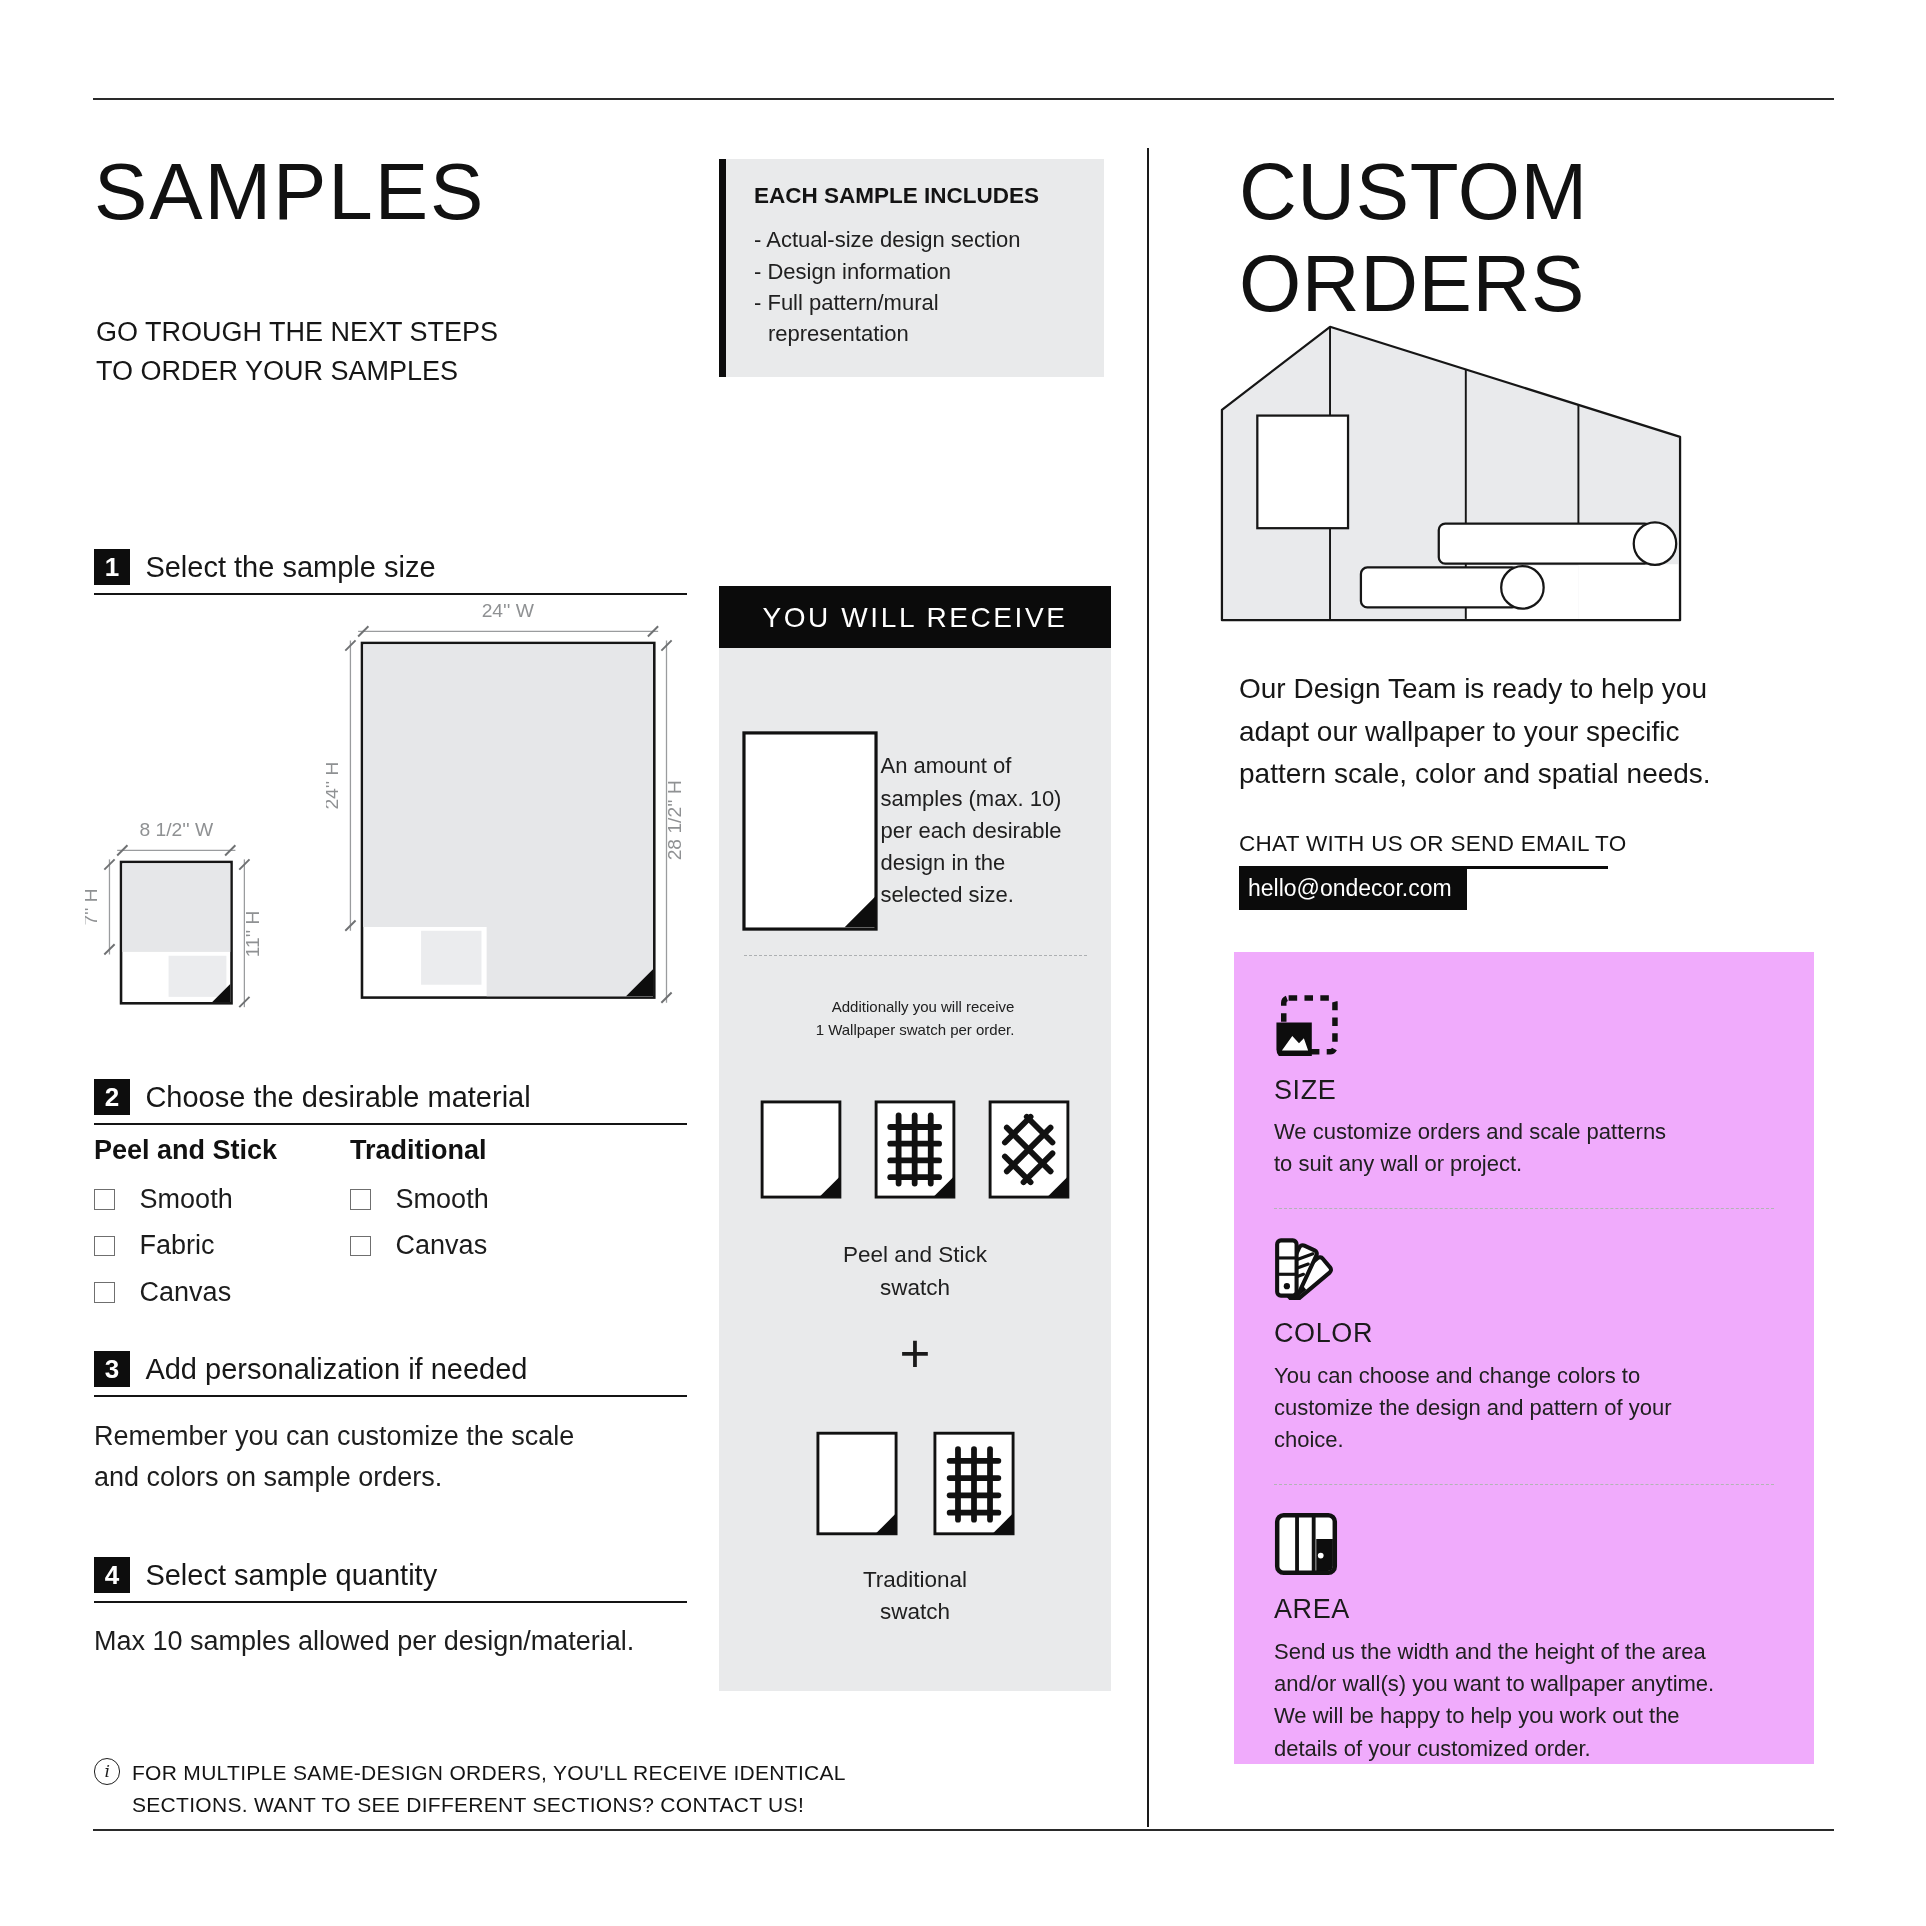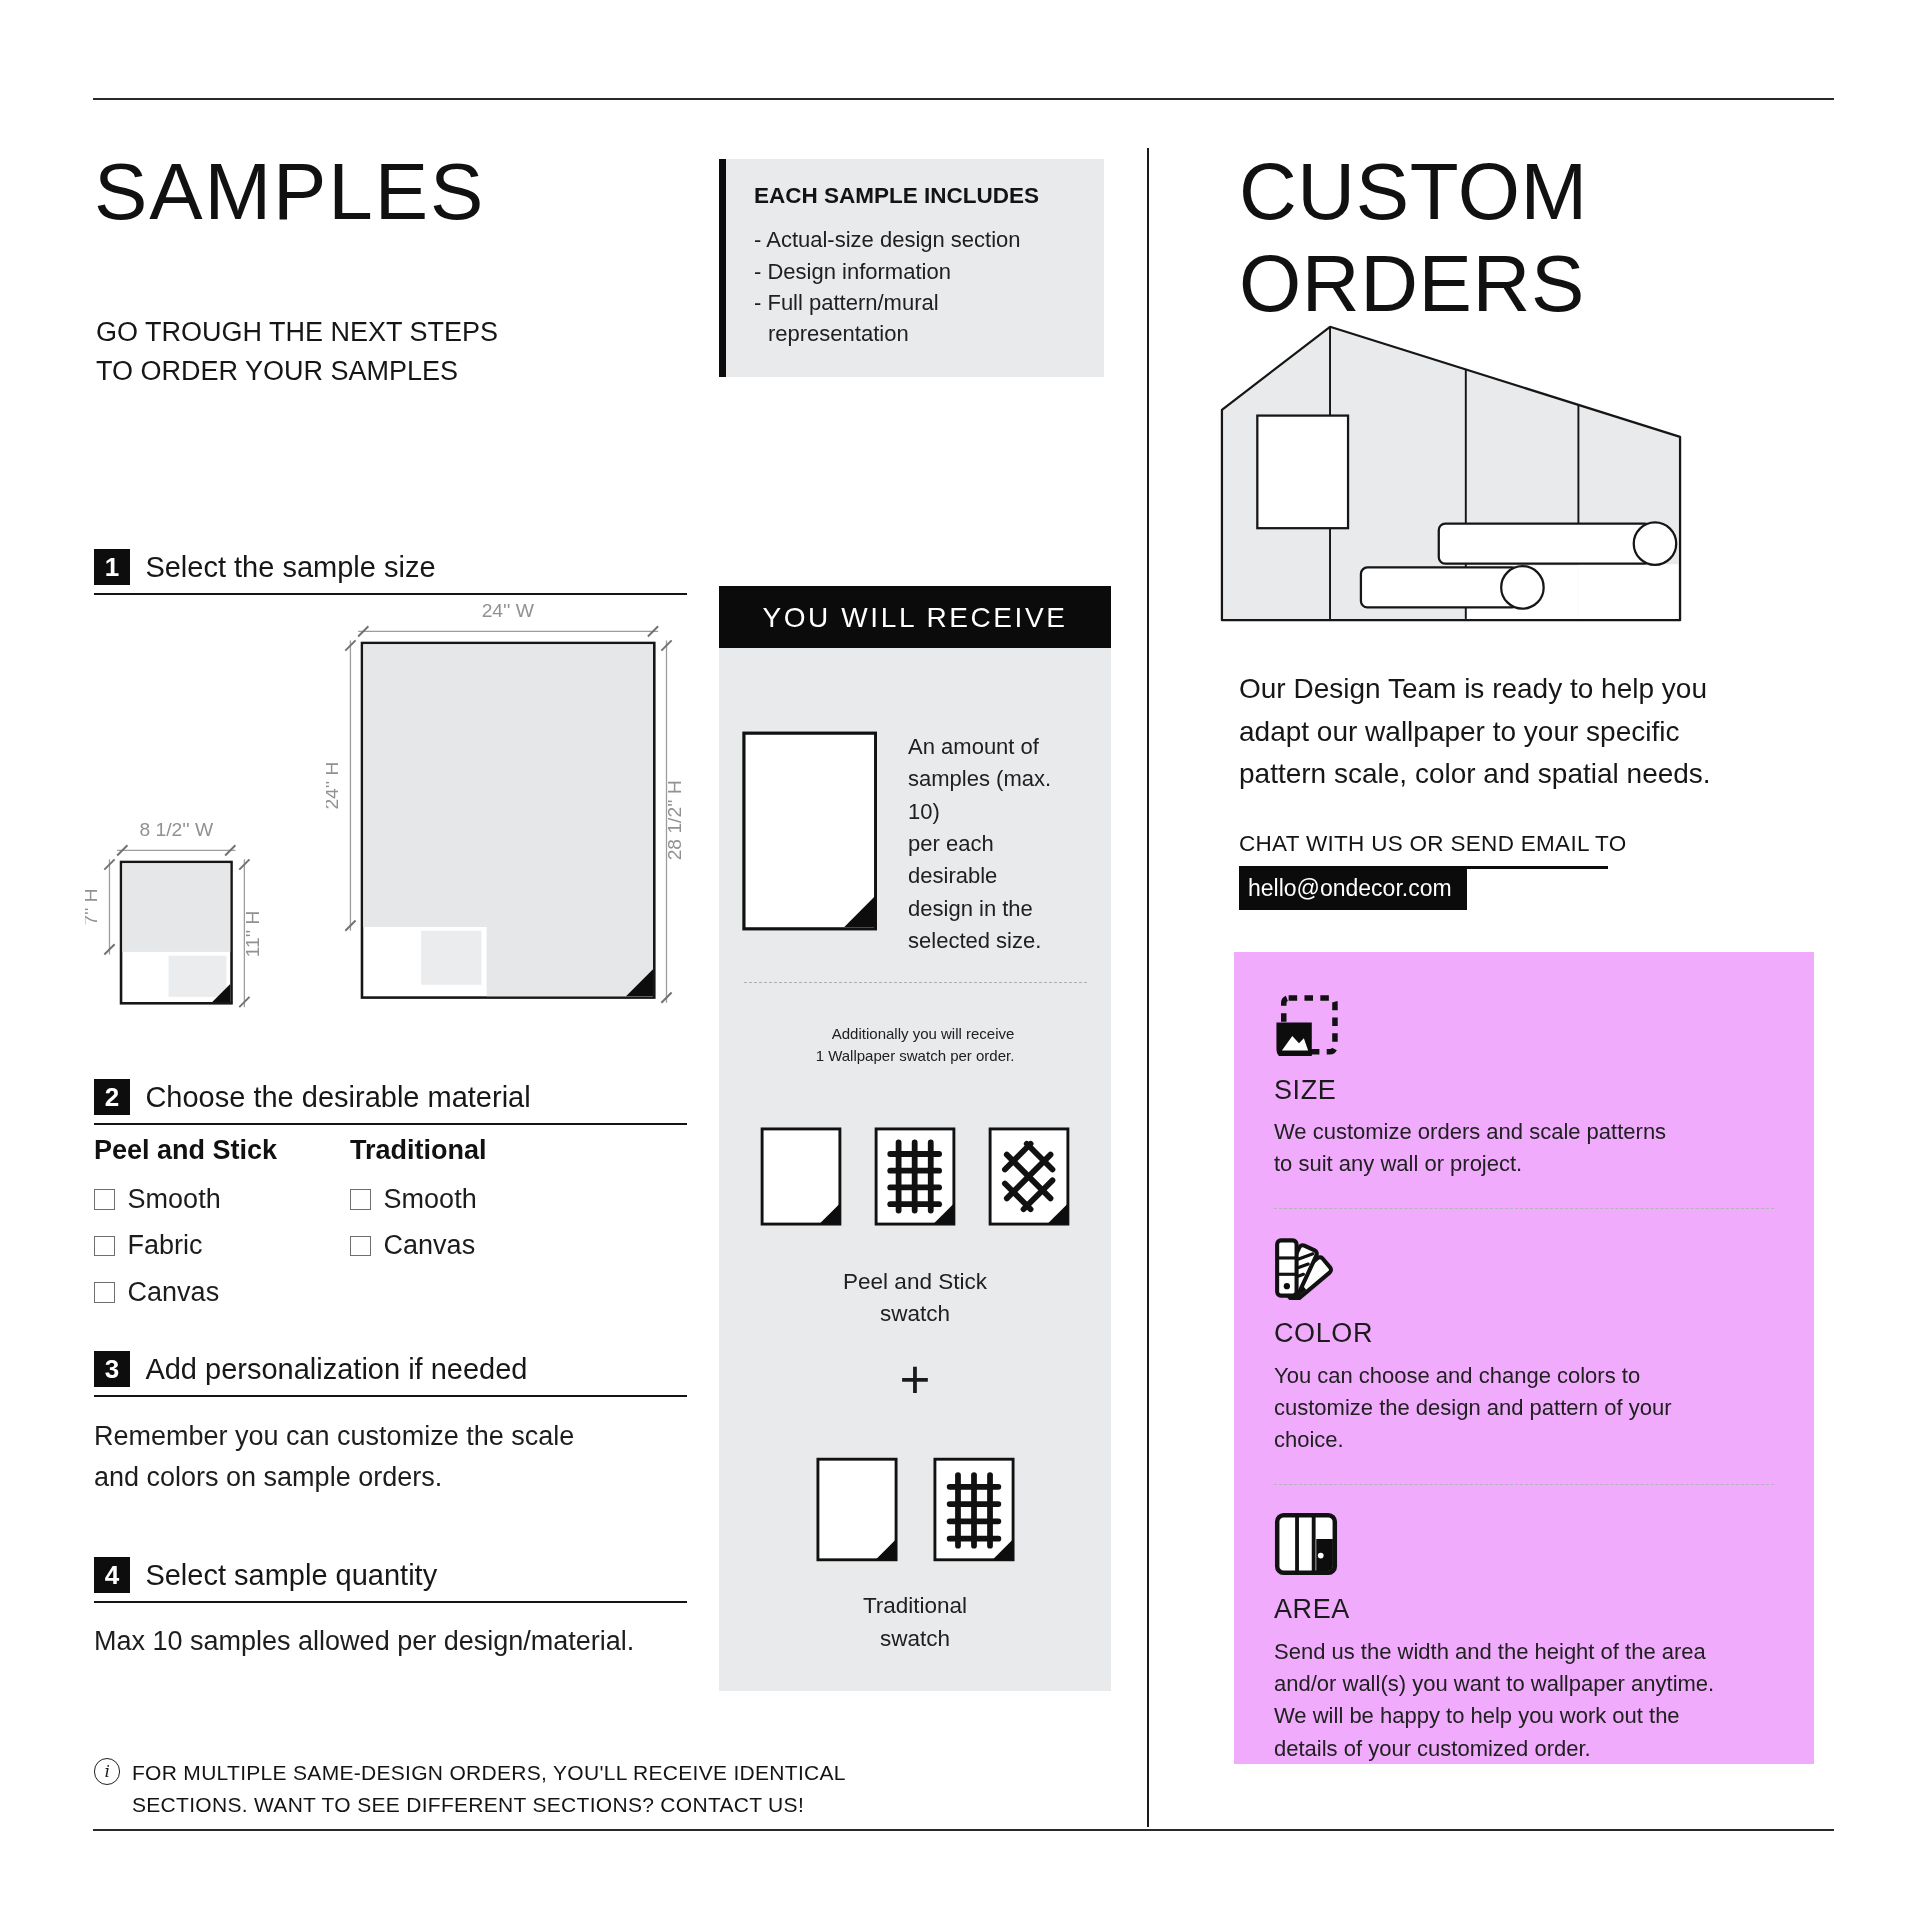--- a/index.html
+++ b/index.html
@@ -21,29 +21,29 @@
                  text-indent:-14px;padding-left:14px;}
 
   .step-header{display:flex;align-items:center;gap:15.4px;width:593px;
                border-bottom:2.6px solid #141414;padding-bottom:7.7px;}
   .step-badge{width:36px;height:36px;background:#0d0d0d;color:#fff;display:flex;
               align-items:center;justify-content:center;font-size:26px;font-weight:600;flex:0 0 auto;}
   .step-title{font-size:29px;color:#171717;}
   .step-desc{font-size:27px;line-height:1.5;color:#1d1d1d;}
 
   .mat-col-title{font-size:27px;font-weight:700;color:#111;margin-bottom:18px;}
-  .opt-row{display:flex;align-items:center;gap:13px;margin-bottom:15.4px;}
+  .opt-row{display:flex;align-items:center;gap:25px;margin-bottom:15.4px;}
   .checkbox{width:18.6px;height:18.6px;border:1.9px solid #6f6f6f;background:#fff;flex:0 0 auto;}
   .opt-label{font-size:27px;color:#1c1c1c;}
 
   .banner{background:#0b0b0b;color:#fff;width:392px;height:63px;display:flex;
           align-items:center;justify-content:center;font-size:28px;letter-spacing:2.6px;}
   .mid-panel{background:#e9eaeb;width:392px;height:1043px;display:flex;flex-direction:column;
              align-items:center;box-sizing:border-box;}
-  .receive-row{display:flex;gap:31px;margin-top:83px;width:347px;}
+  .receive-row{display:flex;gap:3px;align-items:center;margin-top:83px;width:347px;}
   .receive-text{font-size:22px;line-height:1.47;color:#202020;}
   .dash-div{border-top:1.3px dashed #adb0b2;width:343px;margin-top:24.4px;}
   .addl{font-size:15px;line-height:1.5;color:#202020;text-align:right;margin-top:40px;}
   .swatch-row{display:flex;gap:32px;margin-top:59px;align-items:flex-end;}
   .swatch-label{font-size:22.5px;line-height:1.45;color:#202020;text-align:center;margin-top:40px;}
   .plus{font-size:53px;font-weight:400;color:#1a1a1a;margin-top:22px;line-height:1;}
 
   .intro{font-size:28px;line-height:1.52;color:#161616;}
   .chat-label{font-size:22.5px;letter-spacing:0.3px;color:#141414;}
   .chat-rule{background:#0b0b0b;height:2.6px;width:369px;margin-top:9px;}

